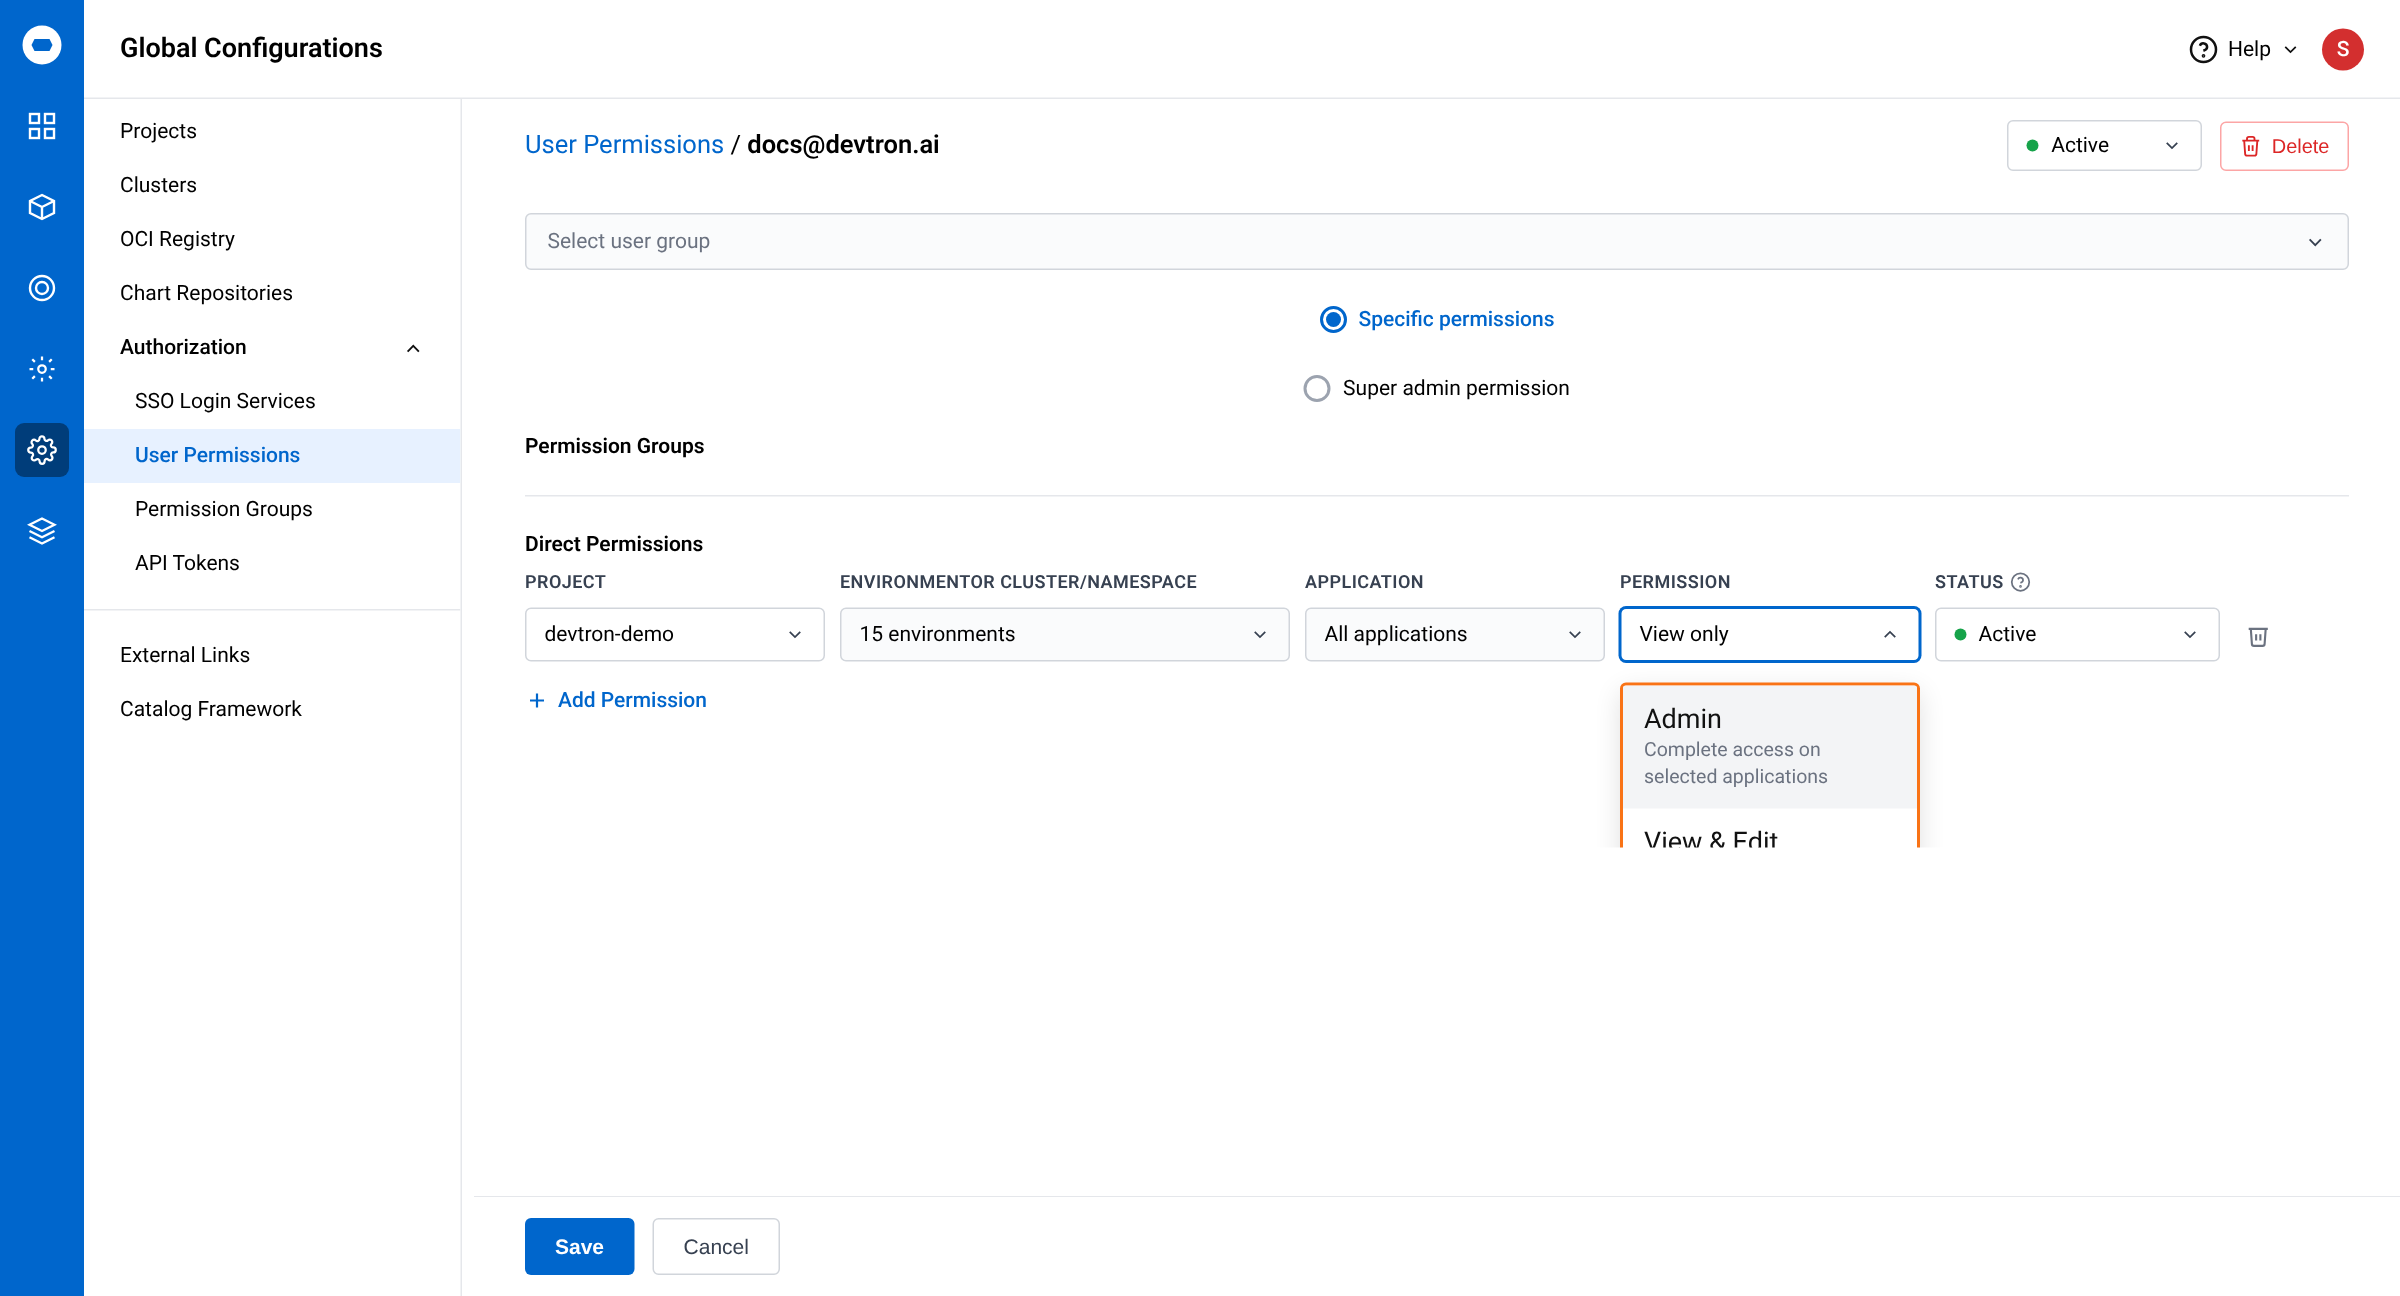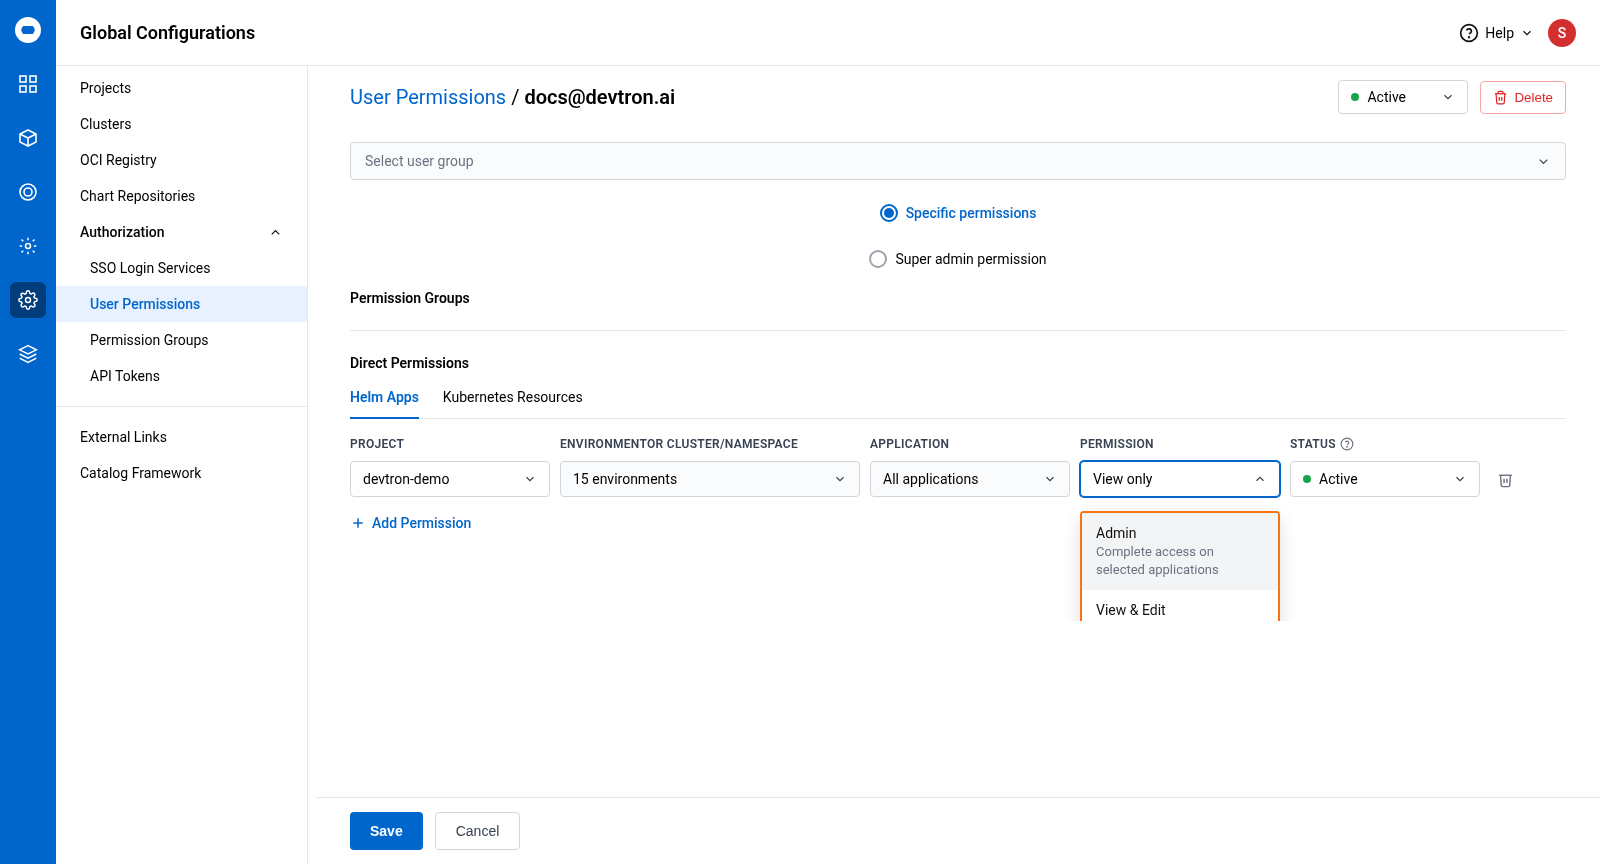--- a/index.html
+++ b/index.html
@@ -44,21 +44,21 @@
   background: #e7f1ff; color: #0066cc; font-weight: 500;
 }
 .sidebar .nav-item.bold { font-weight: 500; }
 .sidebar hr { border: none; border-top: 1px solid #e5e7eb; margin: 12px 0; }
 
 
 .main {
   margin-left: 316px; margin-top: 50px; padding: 30px 34px 90px 34px;
 }
 .breadcrumb-row { display:flex; justify-content: space-between; align-items:center; margin-bottom: 28px; }
-.breadcrumb { font-size: 20px; }
+.breadcrumb { font-size: 17px; }
 .breadcrumb a { color: #0066cc; text-decoration: none; }
 .breadcrumb .cur { font-weight: 600; }
 .actions { display:flex; gap: 12px; align-items:center; }
 .status-pill { border: 1px solid #d1d5db; border-radius: 4px; padding: 8px 12px; display:flex; align-items:center; gap: 8px; cursor:pointer; min-width: 130px; justify-content: space-between; }
 .status-pill .lft { display:flex; align-items:center; gap:8px; }
 .dot { width:8px; height:8px; border-radius:50%; background:#16a34a; }
 .delete-btn { border: 1px solid #fca5a5; color: #dc2626; border-radius: 4px; padding: 8px 12px; display:flex; align-items:center; gap:6px; cursor:pointer; background:#fff; }
 
 .section-label { font-size: 14px; color: #374151; margin-bottom: 8px; }
 .fake-select { border:1px solid #d1d5db; background:#fafbfc; border-radius:4px; padding:10px 14px; display:flex; justify-content:space-between; align-items:center; cursor:pointer; color:#6b7280; }
@@ -94,21 +94,21 @@
 
 
 .dropdown-panel {
   position:absolute; top: 50px; left: 0; right: 0;
   background:#fff; border:2px solid #f97316; border-radius:4px;
   box-shadow:0 6px 18px rgba(0,0,0,0.12); z-index:20; max-height: 238px; overflow:hidden;
 }
 .perm-cell-wrap { position:relative; }
 .dd-item { padding:12px 14px; cursor:pointer; }
 .dd-item:hover, .dd-item.hovered { background:#f3f4f6; }
-.dd-item .ttl { font-size:14px; color:#111; margin-bottom:2px; }
+.dd-item .ttl { font-size:18px; color:#111; margin-bottom:2px; }
 .dd-item .desc { font-size:13px; color:#6b7280; line-height:1.35; }
 
 
 .footer {
   position:fixed; left:316px; right:0; bottom:0; background:#fff; border-top:1px solid #e5e7eb;
   padding:14px 34px; display:flex; gap:12px;
 }
 .btn-primary { background:#0066cc; color:#fff; border:none; border-radius:4px; padding:10px 20px; font-size:14px; cursor:pointer; font-weight:700; }
 .btn-secondary { background:#fff; color:#374151; border:1px solid #d1d5db; border-radius:4px; padding:10px 20px; font-size:14px; cursor:pointer; }
 
@@ -262,24 +262,20 @@
       <span class="rlabel">Super admin permission</span>
     </div>
   </div>
 
   <div class="section-heading">Permission Groups</div>
 
   <hr class="divider">
 
   <div class="section-heading">Direct Permissions</div>
 
-  <div class="tabs">
-    <div class="tab active">Helm Apps</div>
-    <div class="tab">Kubernetes Resources</div>
-  </div>
 
   <div class="perm-header-row">
     <div class="th">PROJECT</div>
     <div class="th">ENVIRONMENTOR CLUSTER/NAMESPACE</div>
     <div class="th">APPLICATION</div>
     <div class="th">PERMISSION</div>
     <div class="th">
       <span>STATUS</span>
       <svg width="14" height="14" viewBox="0 0 24 24" fill="none" stroke="#6b7280" stroke-width="2">
           <circle cx="12" cy="12" r="10"></circle>

